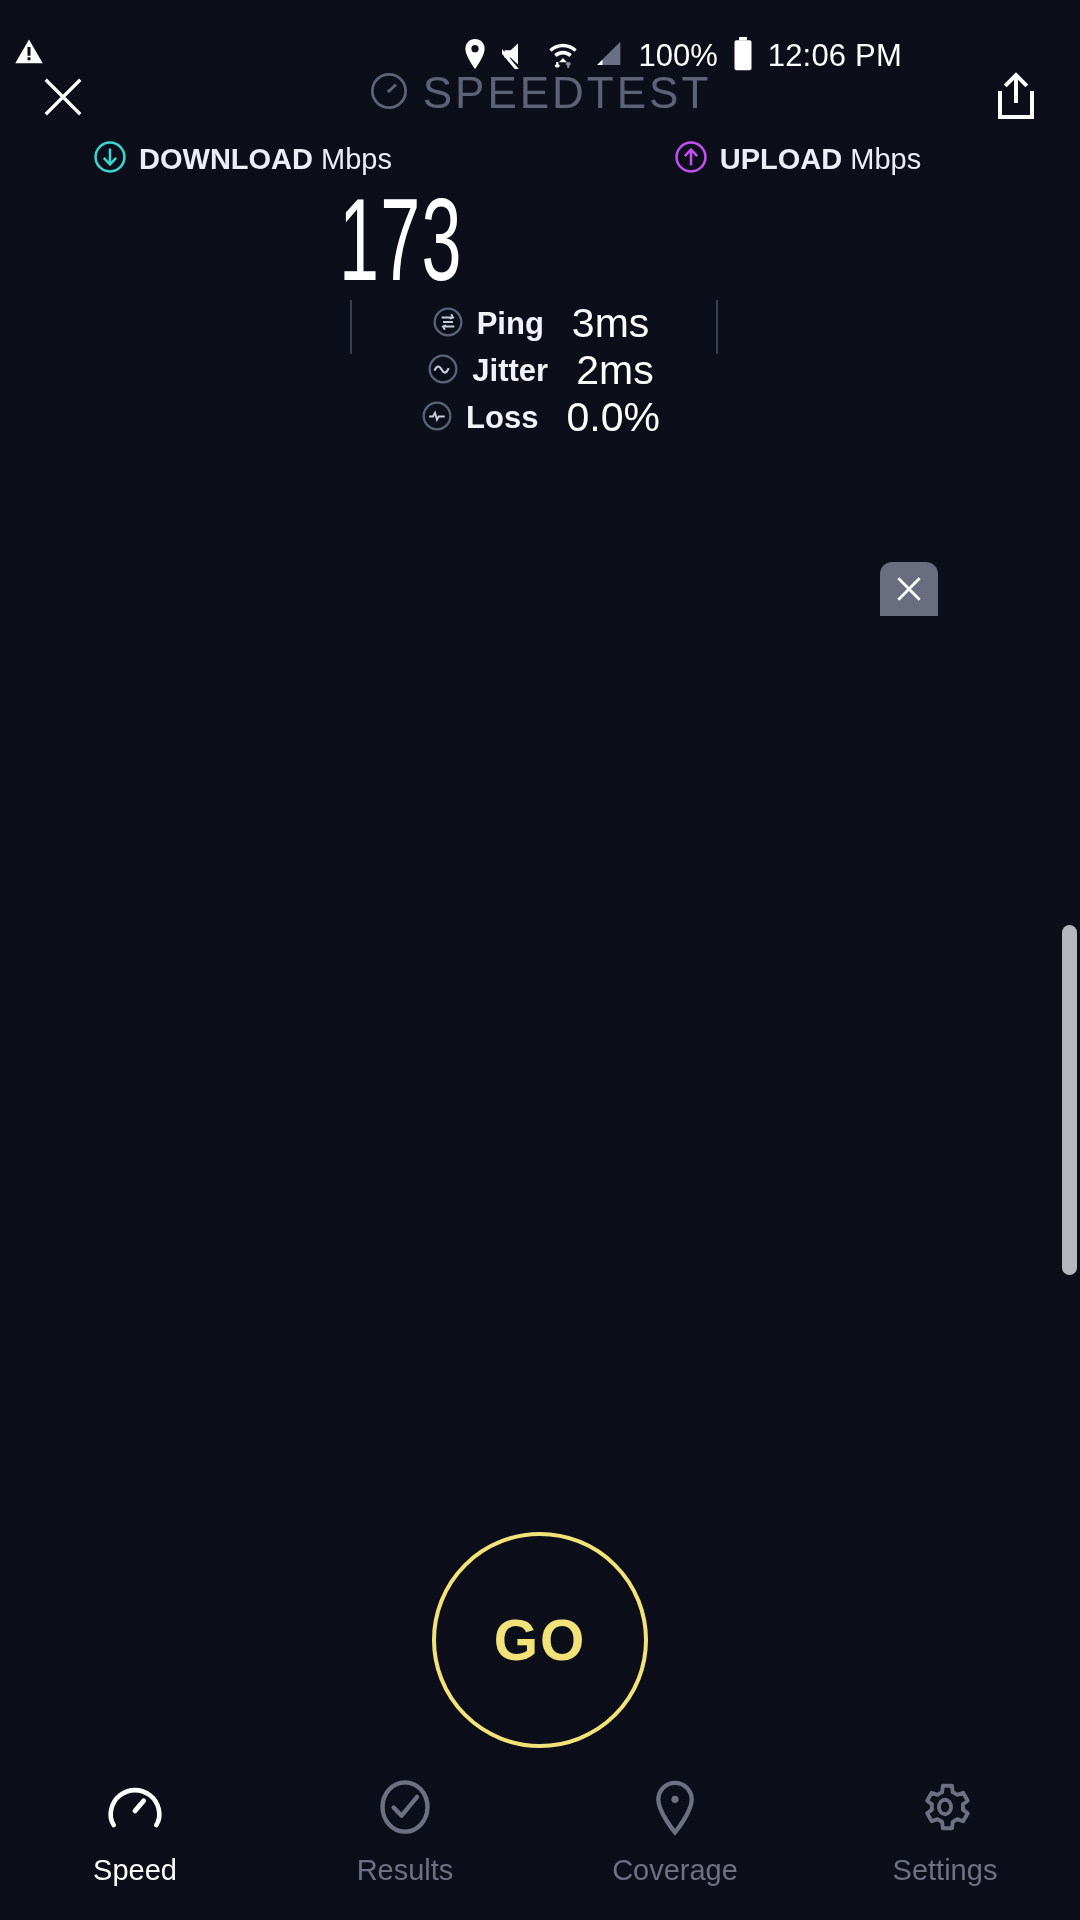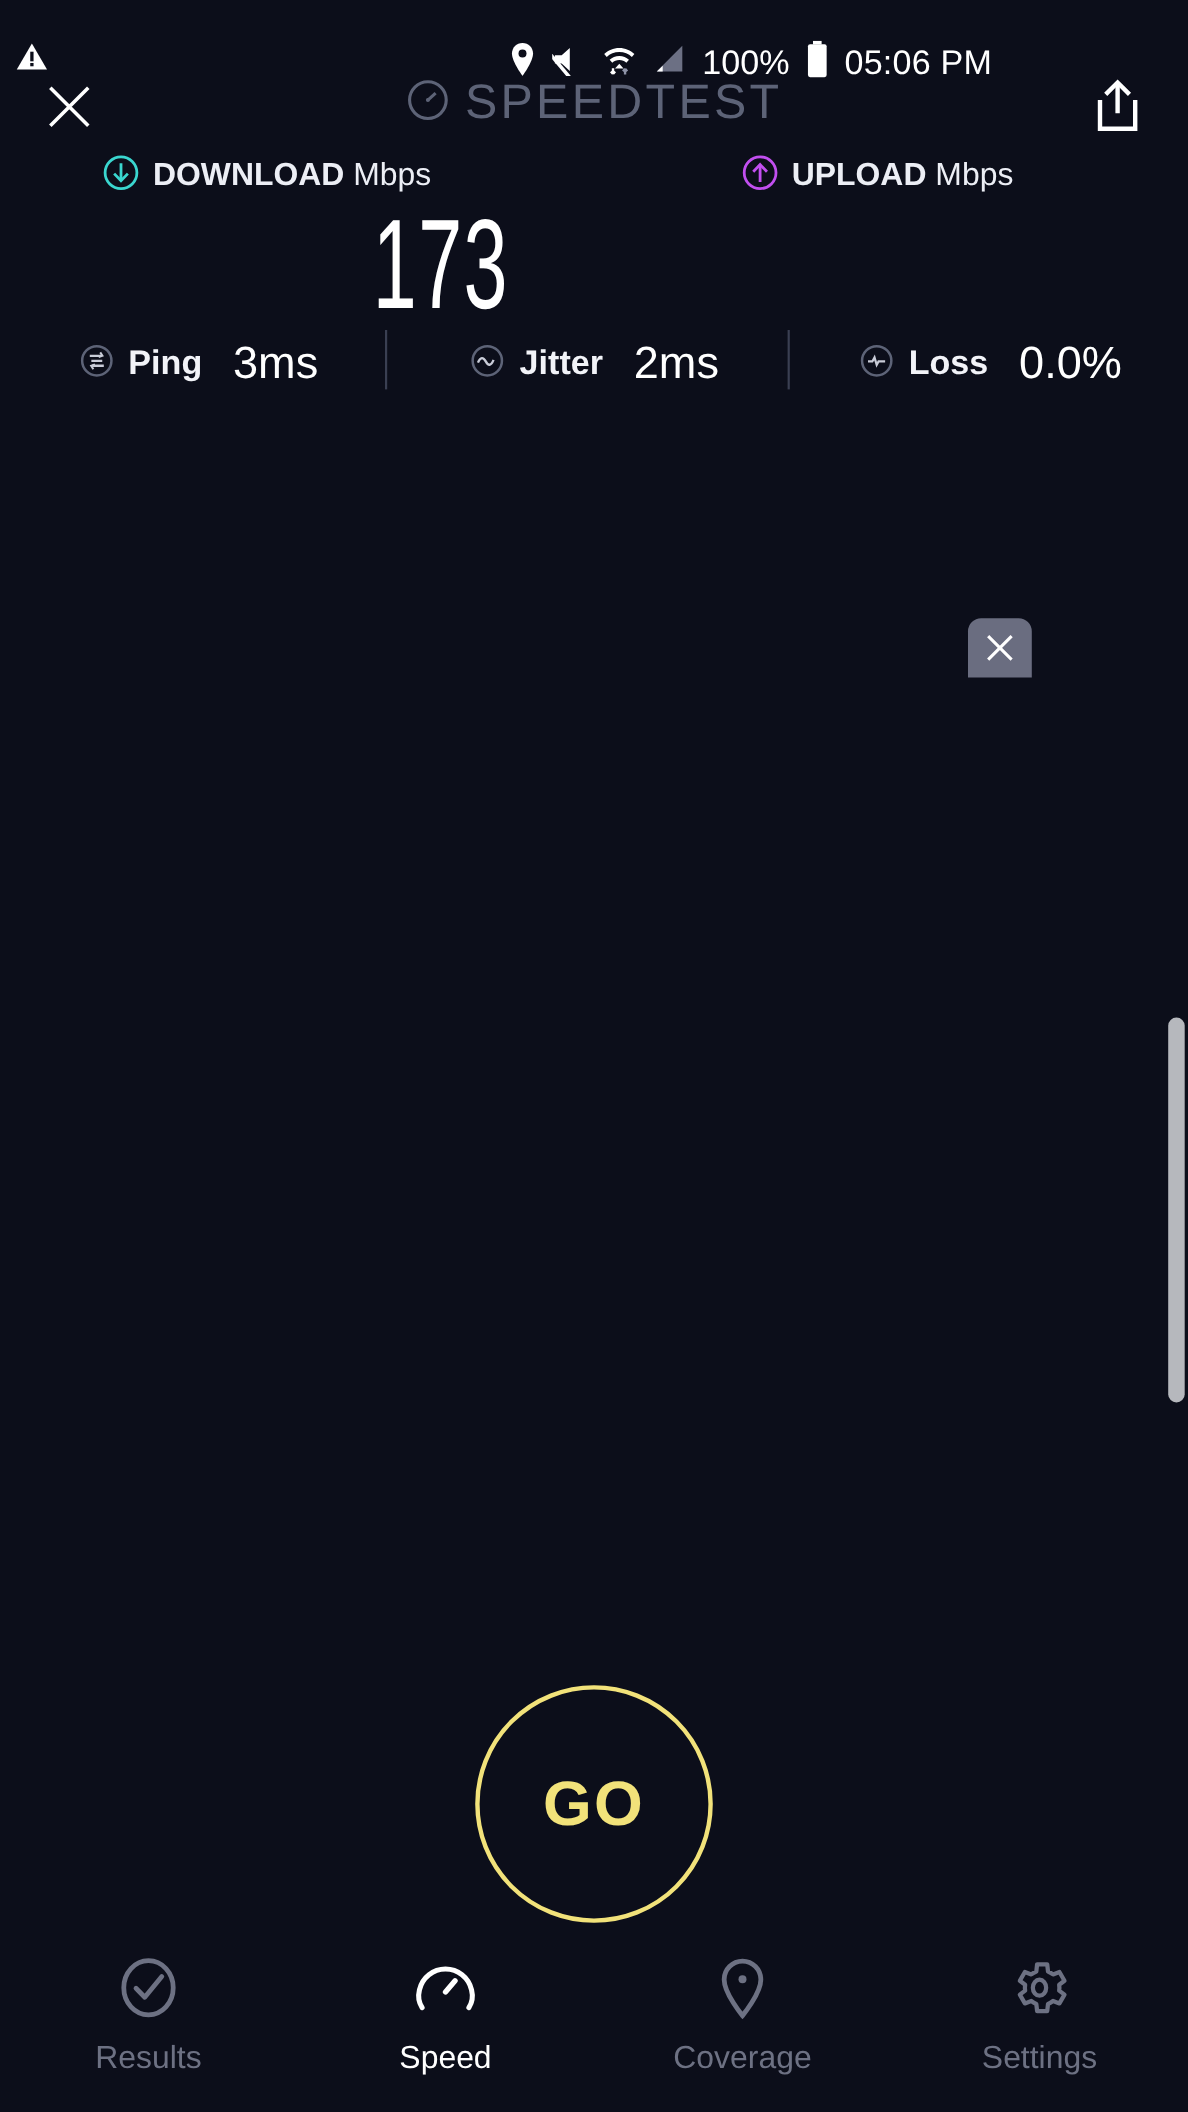--- a/index.html
+++ b/index.html
@@ -86,21 +86,21 @@
   .rv-num {
     font-size:116px; line-height:1.0; color:#ffffff; font-weight:300;
     font-family:"Liberation Sans Narrow","Liberation Sans", sans-serif;
     transform:scaleX(0.62); transform-origin:center top;
     letter-spacing:2px;
   }
 
   
   .metrics {
     position:absolute; top:300px; left:0; width:1080px; height:60px;
-    display:flex; align-items:center;
+    display:flex; align-items:center;flex-direction:column;
   }
   .metric {
     flex:1; display:flex; align-items:center; justify-content:center; gap:12px;
     position:relative;
   }
   .metric-label {
     font-size:31px; color:#f2f3f8; font-weight:700;
   }
   .metric-value {
     font-size:41px; color:#ffffff; font-weight:400; margin-left:16px;
@@ -218,21 +218,21 @@
           <path d="M8.5 16.7 L8.5 21 L4.2 21 Z" fill="#ffffff"></path>
         </svg>
       </span>
       <span class="sb-batterytxt">100%</span>
       <span class="sb-ico">
         <svg width="22" height="34" viewBox="0 0 16 26">
           <rect x="5" y="0" width="6" height="2.6" fill="#ffffff"></rect>
           <rect x="1.5" y="2.4" width="13" height="23" rx="1.5" fill="#ffffff"></rect>
         </svg>
       </span>
-      <span class="sb-time">05:06 PM</span>
+      <span class="sb-time">12:06 PM</span>
     </div>
   </div>
 
   <div class="header">
     <div class="close-x">
       <svg width="46" height="46" viewBox="0 0 24 24">
         <path d="M3 3 L21 21 M21 3 L3 21" stroke="#ffffff" stroke-width="1.7" fill="none"></path>
       </svg>
     </div>
     <div class="brand">
@@ -326,38 +326,38 @@
     </svg>
   </div>
 
   <div class="scrollbar"></div>
 
   <div class="go-btn">
     <span class="go-label">GO</span>
   </div>
 
   <div class="bottomnav">
+    <div class="nav-item active">
+      <span>
+        <svg width="58" height="58" viewBox="0 0 24 24">
+          <path d="M3.2 19.5 C2 17.6 1.6 15.2 2.2 12.8 C3.3 8.1 7.4 5 12 5 C16.6 5 20.7 8.1 21.8 12.8 C22.4 15.2 22 17.6 20.8 19.5" stroke="#ffffff" stroke-width="1.9" fill="none" stroke-linecap="round"></path>
+          <path d="M12 13.6 L15.6 9.4" stroke="#ffffff" stroke-width="2" fill="none" stroke-linecap="round"></path>
+        </svg>
+      </span>
+      <span class="nav-label">Speed</span>
+    </div>
     <div class="nav-item">
       <span>
         <svg width="58" height="58" viewBox="0 0 24 24">
           <ellipse cx="12" cy="12" rx="9.3" ry="10.2" stroke="#6d7183" stroke-width="1.8" fill="none"></ellipse>
           <path d="M7.3 12.2 L10.6 15.6 L17 7.8" stroke="#6d7183" stroke-width="1.8" fill="none" stroke-linecap="round" stroke-linejoin="round"></path>
         </svg>
       </span>
       <span class="nav-label">Results</span>
     </div>
-    <div class="nav-item active">
-      <span>
-        <svg width="58" height="58" viewBox="0 0 24 24">
-          <path d="M3.2 19.5 C2 17.6 1.6 15.2 2.2 12.8 C3.3 8.1 7.4 5 12 5 C16.6 5 20.7 8.1 21.8 12.8 C22.4 15.2 22 17.6 20.8 19.5" stroke="#ffffff" stroke-width="1.9" fill="none" stroke-linecap="round"></path>
-          <path d="M12 13.6 L15.6 9.4" stroke="#ffffff" stroke-width="2" fill="none" stroke-linecap="round"></path>
-        </svg>
-      </span>
-      <span class="nav-label">Speed</span>
-    </div>
     <div class="nav-item">
       <span>
         <svg width="58" height="58" viewBox="0 0 24 24">
           <path d="M12 2 C8.2 2 5.1 5.1 5.1 8.9 C5.1 14.2 12 22.5 12 22.5 C12 22.5 18.9 14.2 18.9 8.9 C18.9 5.1 15.8 2 12 2 Z" stroke="#6d7183" stroke-width="1.8" fill="none"></path>
           <circle cx="12" cy="8.8" r="1.5" fill="#6d7183"></circle>
         </svg>
       </span>
       <span class="nav-label">Coverage</span>
     </div>
     <div class="nav-item">

